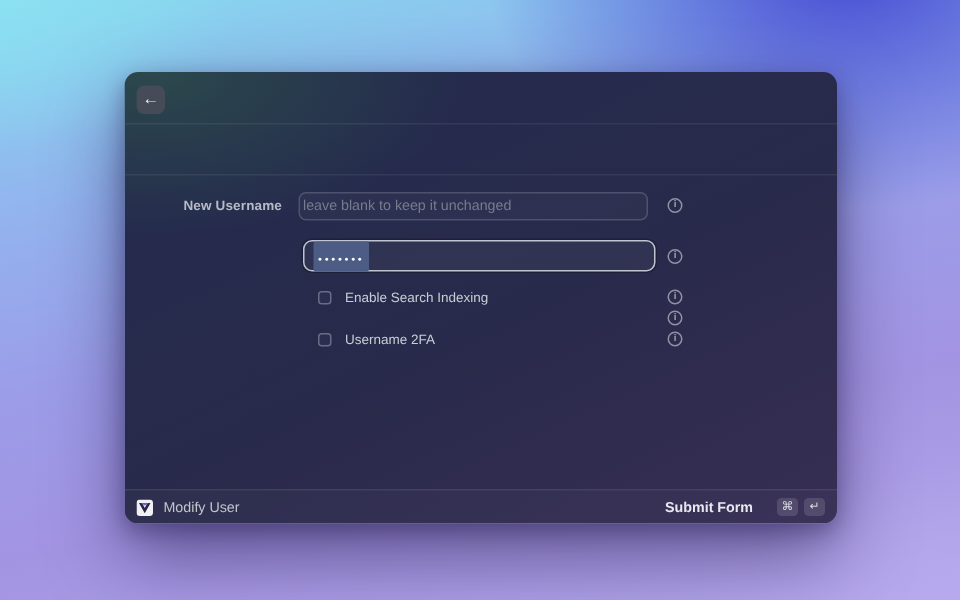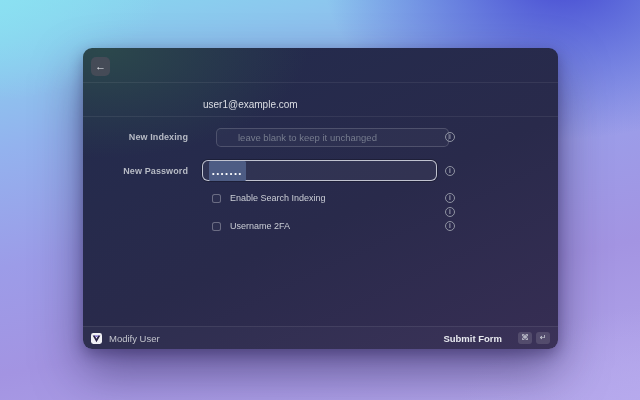--- a/index.html
+++ b/index.html
@@ -26,24 +26,24 @@
     position:absolute; left:8px; top:9px; width:19px; height:19px; border-radius:5px;
     background:#454b57; color:#eceef2; font-size:11px; line-height:1;
     display:flex; align-items:center; justify-content:center; cursor:pointer;
   }
   .row-label {
     position:absolute; left:0; width:105px; text-align:right;
     font-size:9px; font-weight:700; color:#b7bbc5; letter-spacing:0.1px;
   }
   .user-value { position:absolute; left:120px; font-size:10px; color:#dcdee4; }
   .text-input {
-    position:absolute; left:133px; width:233px; height:19px;
+    position:absolute; left:116px; width:233px; height:19px;
     border:1px solid rgba(255,255,255,0.16); border-radius:5px;
     background:rgba(255,255,255,0.03); color:#dcdee4;
-    font-family:"Liberation Sans", sans-serif; font-size:9.5px; padding:0 21px; outline:none;
+    font-family:"Liberation Sans", sans-serif; font-size:9.5px; padding:0 2px; outline:none;
   }
   .text-input::placeholder { color:#767c8e; }
   .pwd-field {
     position:absolute; left:119px; top:112px; width:235px; height:21px;
     border:1.5px solid rgba(233,236,243,0.78); border-radius:6px;
     background:rgba(255,255,255,0.045);
     display:flex; align-items:center; padding:0 6px;
     box-shadow:0 0 0 1px rgba(0,0,0,0.25);
   }
   .pwd-selection { background:#4d5c84; border-radius:1.5px; padding:1px 3px; }
@@ -79,31 +79,29 @@
 <body>
 
 <div class="window">
 
   <div class="back-btn">
     <span>←</span>
   </div>
 
   <div class="divider" style="top:34px"></div>
 
-  <span class="user-value" style="top:51px">user1@example.com</span>
 
   <div class="divider" style="top:68px"></div>
 
-  <span class="row-label" style="top:84px">New Indexing</span>
+  <span class="row-label" style="top:84px">New Username</span>
   <input class="text-input" style="top: 80px;" type="text" placeholder="leave blank to keep it unchanged">
   <span class="info-icon" style="top:84px">
       <i style="font-style:normal">i</i>
     </span>
 
-  <span class="row-label" style="top:118px">New Password</span>
   <div class="pwd-field">
     <span class="pwd-selection">
       <span class="pwd-dots">•••••••</span>
     </span>
   </div>
   <span class="info-icon" style="top:118px">
       <i style="font-style:normal">i</i>
     </span>
 
   <div class="cb-row" style="top:144px">

